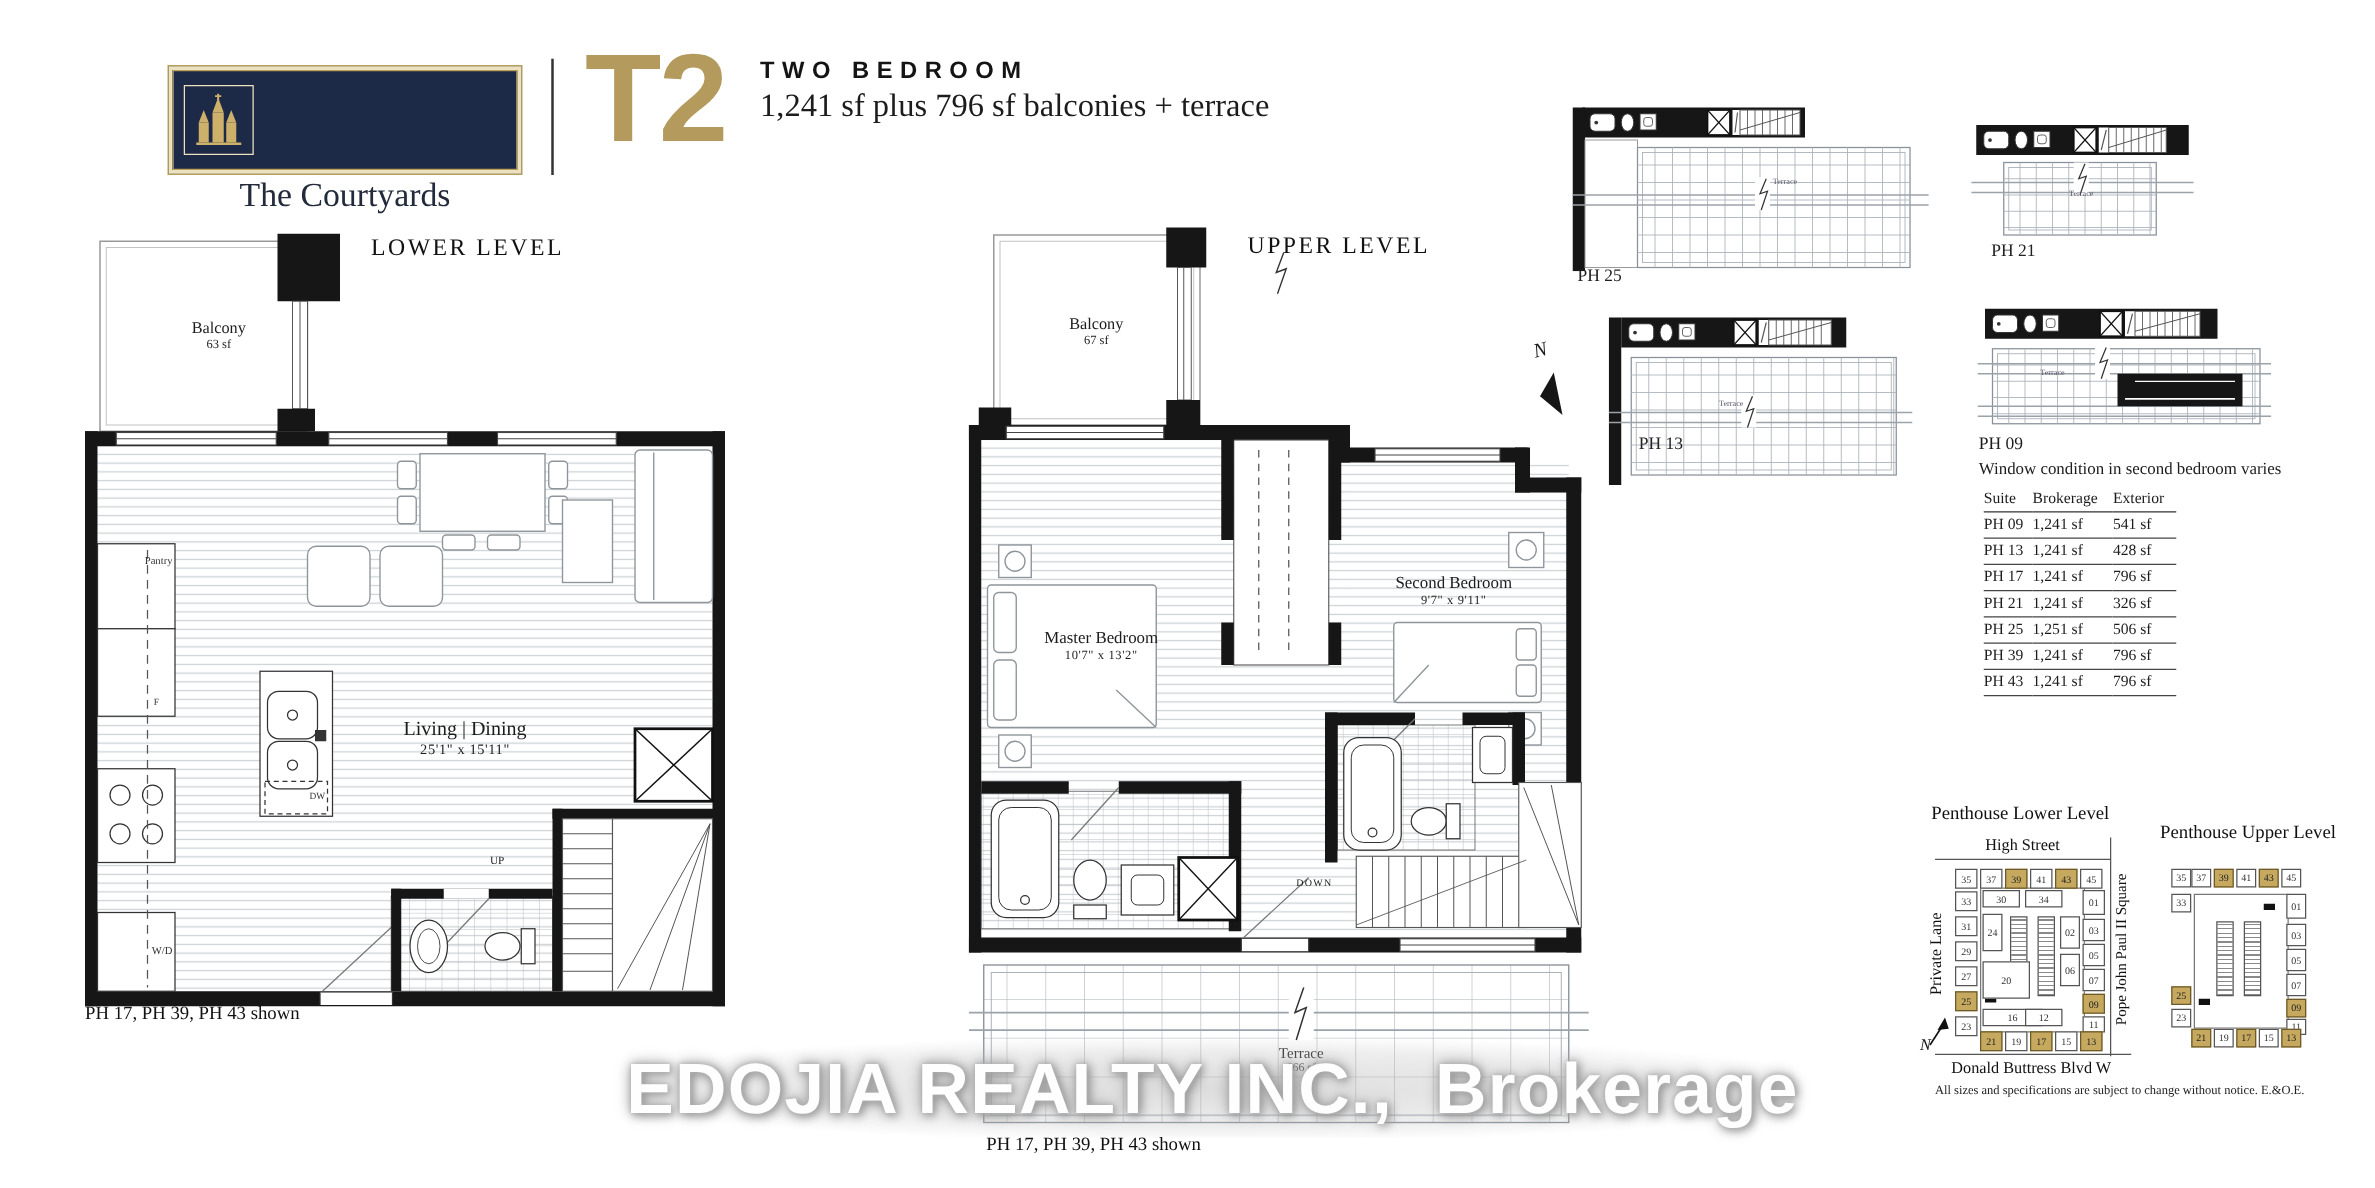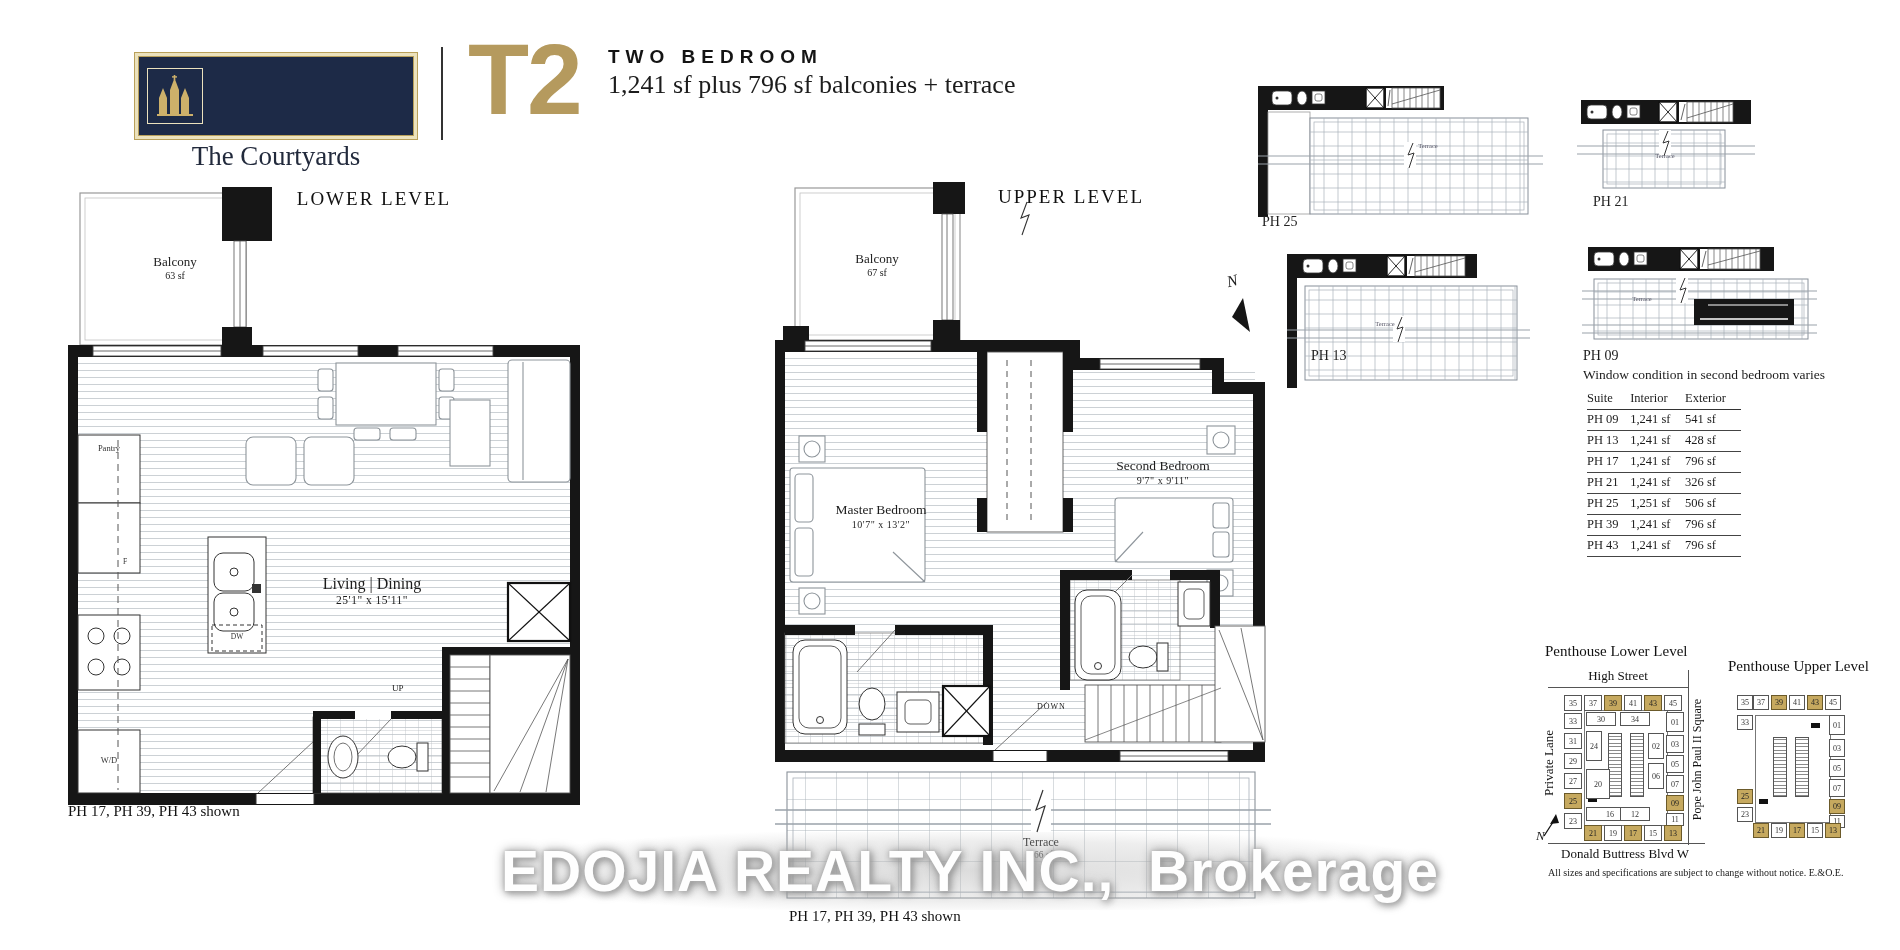--- a/index.html
+++ b/index.html
@@ -24,21 +24,21 @@
   #hdr-line3{font-size:26px;margin-top:2px;}
   #hdr-line3 .it{}
   
   .planblk{position:absolute;}
   .plan-title{position:absolute;font-size:19px;letter-spacing:2px;color:#111;}
   .balc-label{position:absolute;font-size:13px;line-height:14px;}
   .balc-label .sf{font-size:10px;}
   .room-label{position:absolute;font-size:16px;line-height:17px;}
   .room-label .dim{font-size:11.5px;letter-spacing:.5px;}
   .sm-label{position:absolute;font-size:9px;color:#222;}
-  .xs-label{position:absolute;font-size:7.5px;color:#333;}
+  .xs-label{position:absolute;font-size:7.5px;color:#333;text-align:right;}
   .cap-label{position:absolute;font-size:15px;color:#111;}
   .terr-label{position:absolute;font-size:12px;line-height:13px;}
   .terr-label .sf{font-size:9.5px;}
   .north-n{position:absolute;font-size:16px;font-style:italic;transform:rotate(-14deg);}
   
   .mini{position:absolute;}
   .mini .tinyterr{position:absolute;font-size:6.5px;color:#556;line-height:7px;text-align:center;}
   .mini-label{position:absolute;font-size:14px;color:#222;}
   #ph09-note{left:1583px;top:346px;font-size:14px;line-height:19px;}
   #ph09-note .l2{font-size:13.5px;}
@@ -618,21 +618,21 @@
   </div>
   <div class="abs" id="ph09-note">
     <div>PH 09</div>
     <div class="l2">Window condition in second bedroom varies</div>
   </div>
 
   <table class="abs" id="suite-table">
     <thead>
         <tr>
           <th>Suite</th>
-          <th>Interior</th>
+          <th>Brokerage</th>
           <th>Exterior</th>
         </tr>
       </thead>
     <tbody>
         <tr>
           <td>PH 09</td>
           <td>1,241 sf</td>
           <td>541 sf</td>
         </tr>
         <tr>
@@ -693,21 +693,21 @@
       <div class="kcell" style="left: 102px; top: 2px; width: 18px; height: 16px;">45</div>
       <div class="kcell" style="left: 2px; top: 20px; width: 18px; height: 16px;">33</div>
       <div class="kcell" style="left: 2px; top: 40px; width: 18px; height: 16px;">31</div>
       <div class="kcell" style="left: 2px; top: 60px; width: 18px; height: 16px;">29</div>
       <div class="kcell" style="left: 2px; top: 80px; width: 18px; height: 16px;">27</div>
       <div class="kcell hl" style="left: 2px; top: 100px; width: 18px; height: 16px;">25</div>
       <div class="kcell" style="left: 2px; top: 120px; width: 18px; height: 16px;">23</div>
       <div class="kcell" style="left: 24px; top: 19px; width: 30px; height: 14px;">30</div>
       <div class="kcell" style="left: 58px; top: 19px; width: 30px; height: 14px;">34</div>
       <div class="kcell" style="left: 24px; top: 38px; width: 16px; height: 30px;">24</div>
-      <div class="kcell" style="left: 24px; top: 76px; width: 24px; height: 30px;">20</div>
+      <div class="kcell" style="left: 24px; top: 76px; width: 38px; height: 30px;">20</div>
       <div class="kcell" style="left: 24px; top: 114px; width: 48px; height: 14px;">16</div>
       <div class="kcell" style="left: 58px; top: 114px; width: 30px; height: 14px;">12</div>
       <div class="kcell" style="left: 104px; top: 19px; width: 18px; height: 20px;">01</div>
       <div class="kcell" style="left: 86px; top: 40px; width: 16px; height: 26px;">02</div>
       <div class="kcell" style="left: 104px; top: 42px; width: 18px; height: 18px;">03</div>
       <div class="kcell" style="left: 104px; top: 62px; width: 18px; height: 18px;">05</div>
       <div class="kcell" style="left: 86px; top: 70px; width: 16px; height: 26px;">06</div>
       <div class="kcell" style="left: 104px; top: 82px; width: 18px; height: 18px;">07</div>
       <div class="kcell hl" style="left: 104px; top: 102px; width: 18px; height: 16px;">09</div>
       <div class="kcell" style="left: 104px; top: 120px; width: 18px; height: 13px;">11</div>

